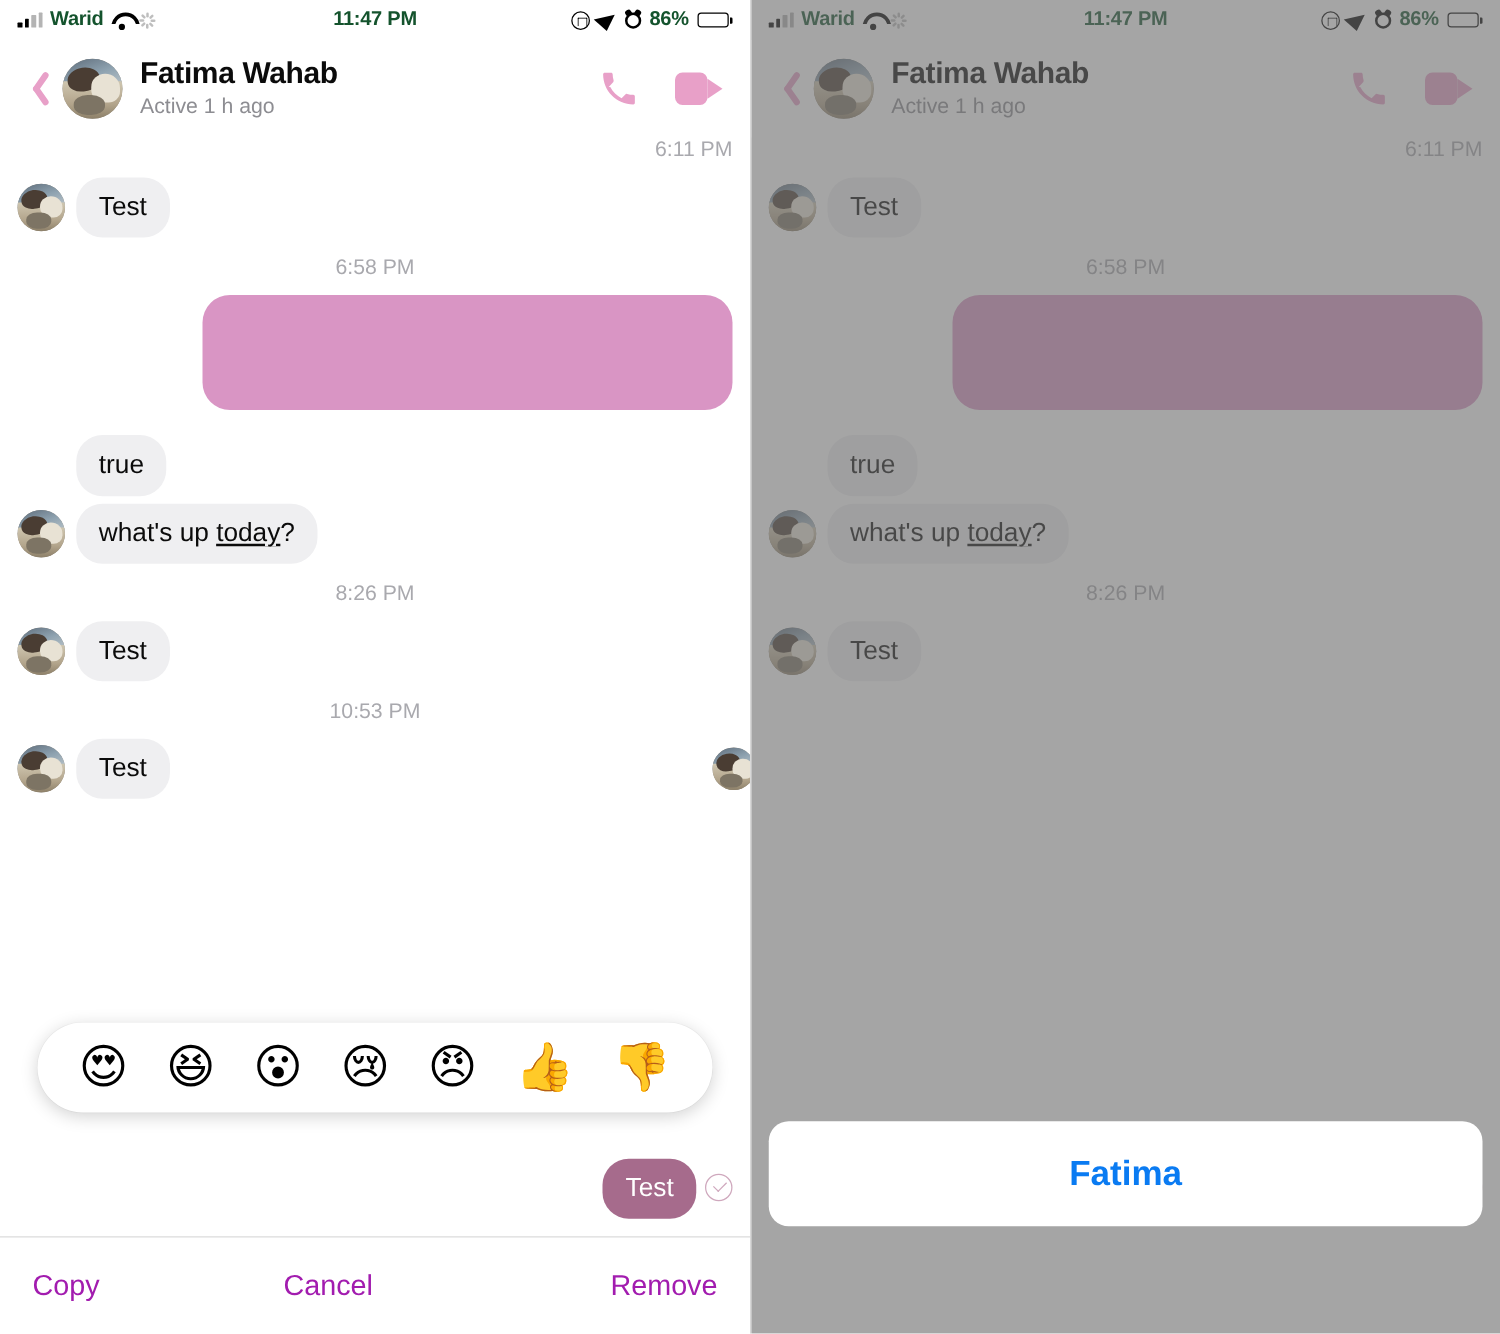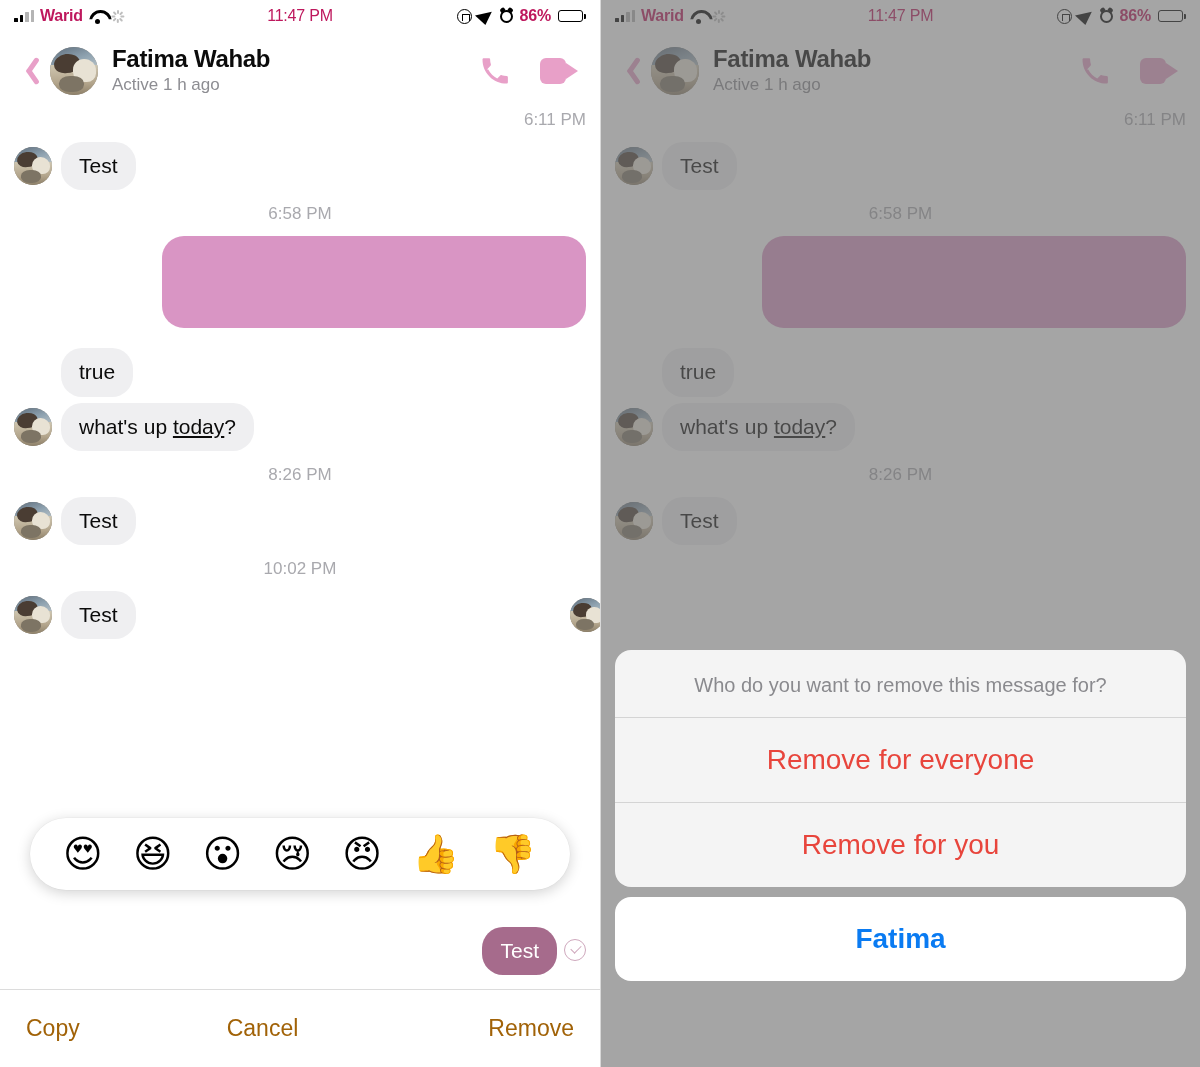--- a/index.html
+++ b/index.html
@@ -11,24 +11,24 @@
   }
   .stage { position:relative; width:1200px; height:1067px; display:flex; }
 
   .panel { position:relative; width:600px; height:1067px; background:#fff; overflow:hidden; }
   .panel-right { border-left:1px solid #d8d8d8; }
 
   
   .statusbar {
     position:absolute; top:0; left:0; width:100%; height:32px;
     display:flex; align-items:center; padding:4px 14px;
-    font-size:17px; font-weight:700; color:#be185d; letter-spacing:-0.2px;
+    font-size:17px; font-weight:700; color:#14532d; letter-spacing:-0.2px;
   }
   .sb-left { display:flex; align-items:center; gap:6px; }
-  .sb-center { position:absolute; left:0; right:0; text-align:center; font-size:16px; font-weight:400; pointer-events:none; }
+  .sb-center { position:absolute; left:0; right:0; text-align:center; font-size:16px; font-weight:700; pointer-events:none; }
   .sb-right { margin-left:auto; display:flex; align-items:center; gap:7px; position:relative; z-index:2; }
   .bars { display:flex; align-items:flex-end; gap:2px; height:12px; }
   .bars i { display:block; width:3.5px; background:#000; border-radius:0.5px; }
   .bars i:nth-child(1){ height:4px; }
   .bars i:nth-child(2){ height:7px; }
   .bars i:nth-child(3){ height:10px; background:#b4b4b4; }
   .bars i:nth-child(4){ height:12px; background:#b4b4b4; }
   .carrier { font-size:16px; font-weight:700; }
   .wifi { width:17px; height:13px; position:relative; }
   .wifi::before{
@@ -138,21 +138,21 @@
     padding:0 18px; z-index:6;
   }
   .reaction{ font-size:38px; line-height:1; cursor:pointer; }
 
   
   .actionbar{
     position:absolute; left:0; bottom:0; width:100%; height:78px;
     border-top:1px solid #dcdcdc; background:#fff;
     display:flex; align-items:center; z-index:7;
   }
-  .act{ font-size:23px; color:#a16207; cursor:pointer; }
+  .act{ font-size:23px; color:#a21caf; cursor:pointer; }
   .act-1{ margin-left:26px; }
   .act-2{ margin:0 auto; }
   .act-3{ margin-right:26px;margin-left:43px; }
 
   
   .dim{ position:absolute; inset:0; background:rgba(110,110,110,.62); z-index:20; }
 
   
   .sheet{ position:absolute; left:14px; right:14px; bottom:86px; z-index:30; }
   .sheet-group{
@@ -288,21 +288,21 @@
               <span class="sky"></span>
               <span class="land"></span>
               <span class="h1"></span>
               <span class="h2"></span>
               <span class="h3"></span>
             </span>
         </div>
         <div class="bubble">Test</div>
       </div>
 
-      <div class="tstamp">10:02 PM</div>
+      <div class="tstamp">10:53 PM</div>
 
       <div class="row in" style="position:relative;">
         <div class="avatar row-avatar">
           <span class="ph">
               <span class="sky"></span>
               <span class="land"></span>
               <span class="h1"></span>
               <span class="h2"></span>
               <span class="h3"></span>
             </span>
@@ -461,21 +461,16 @@
     </div>
 
     <div class="row out" style="position:absolute; right:14px; bottom:92px; margin:0;">
       <div class="bubble out">Test</div>
       <div class="sent-check"></div>
     </div>
 
     <div class="dim"></div>
 
     <div class="sheet">
-      <div class="sheet-group">
-        <div class="sheet-title">Who do you want to remove this message for?</div>
-        <div class="sheet-item">Remove for everyone</div>
-        <div class="sheet-item">Remove for you</div>
-      </div>
       <div class="sheet-cancel">Fatima</div>
     </div>
   </div>
 </div>
 
 </body></html>

